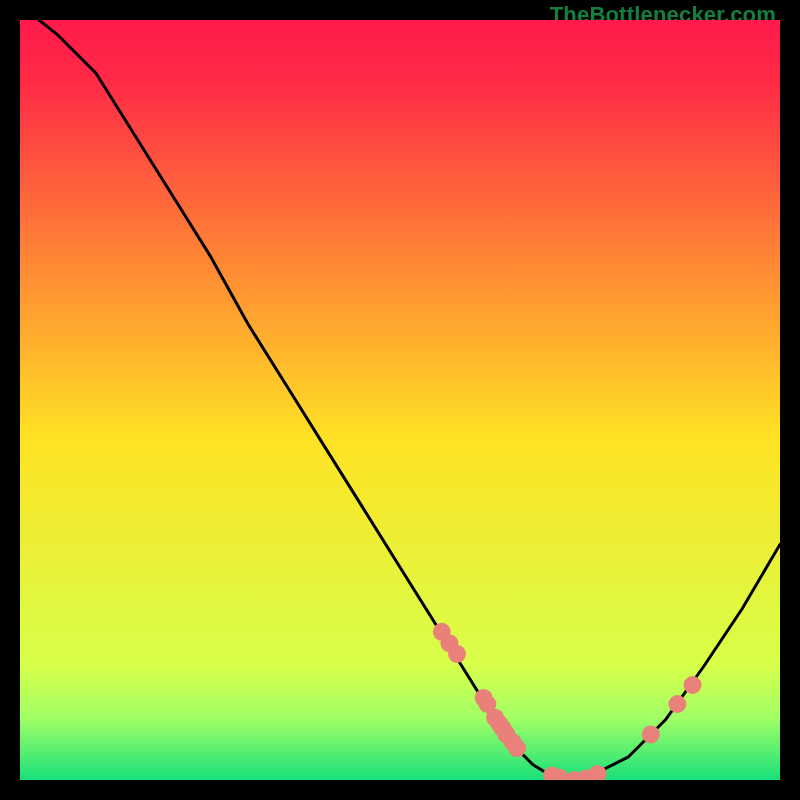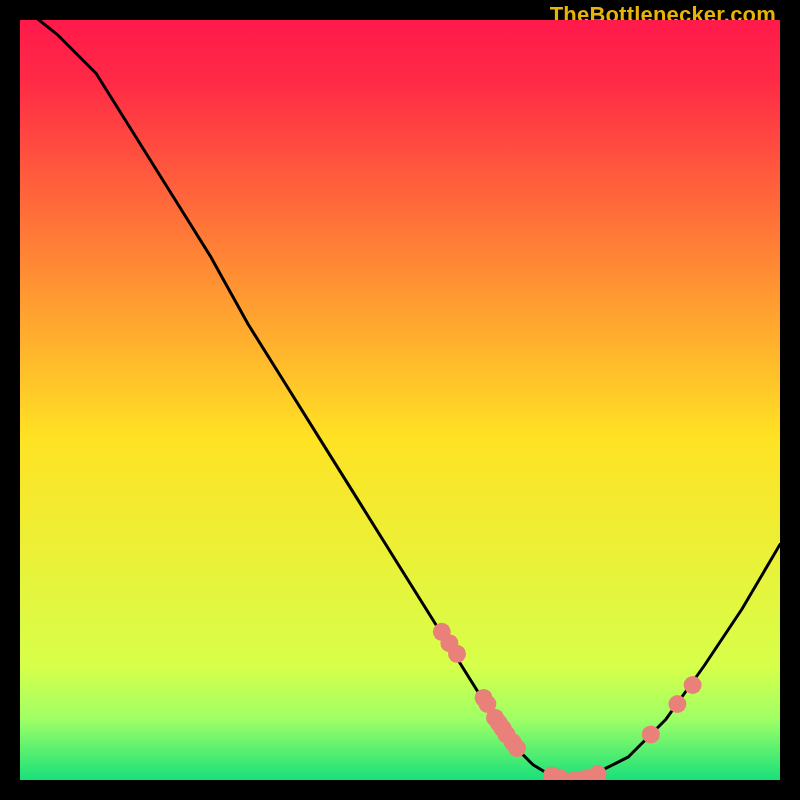--- a/index.html
+++ b/index.html
@@ -23,21 +23,21 @@
     position: absolute;
     left: 0;
     top: 0;
     width: 760px;
     height: 760px;
   }
   .watermark {
     position: absolute;
     top: 2px;
     right: 24px;
-    color: #eab308;
+    color: #15803d;
     font-size: 22px;
     font-weight: 600;
     letter-spacing: 0.2px;
     user-select: none;
   }
   svg { display: block; }
 </style>
 </head>
 <body>
 

